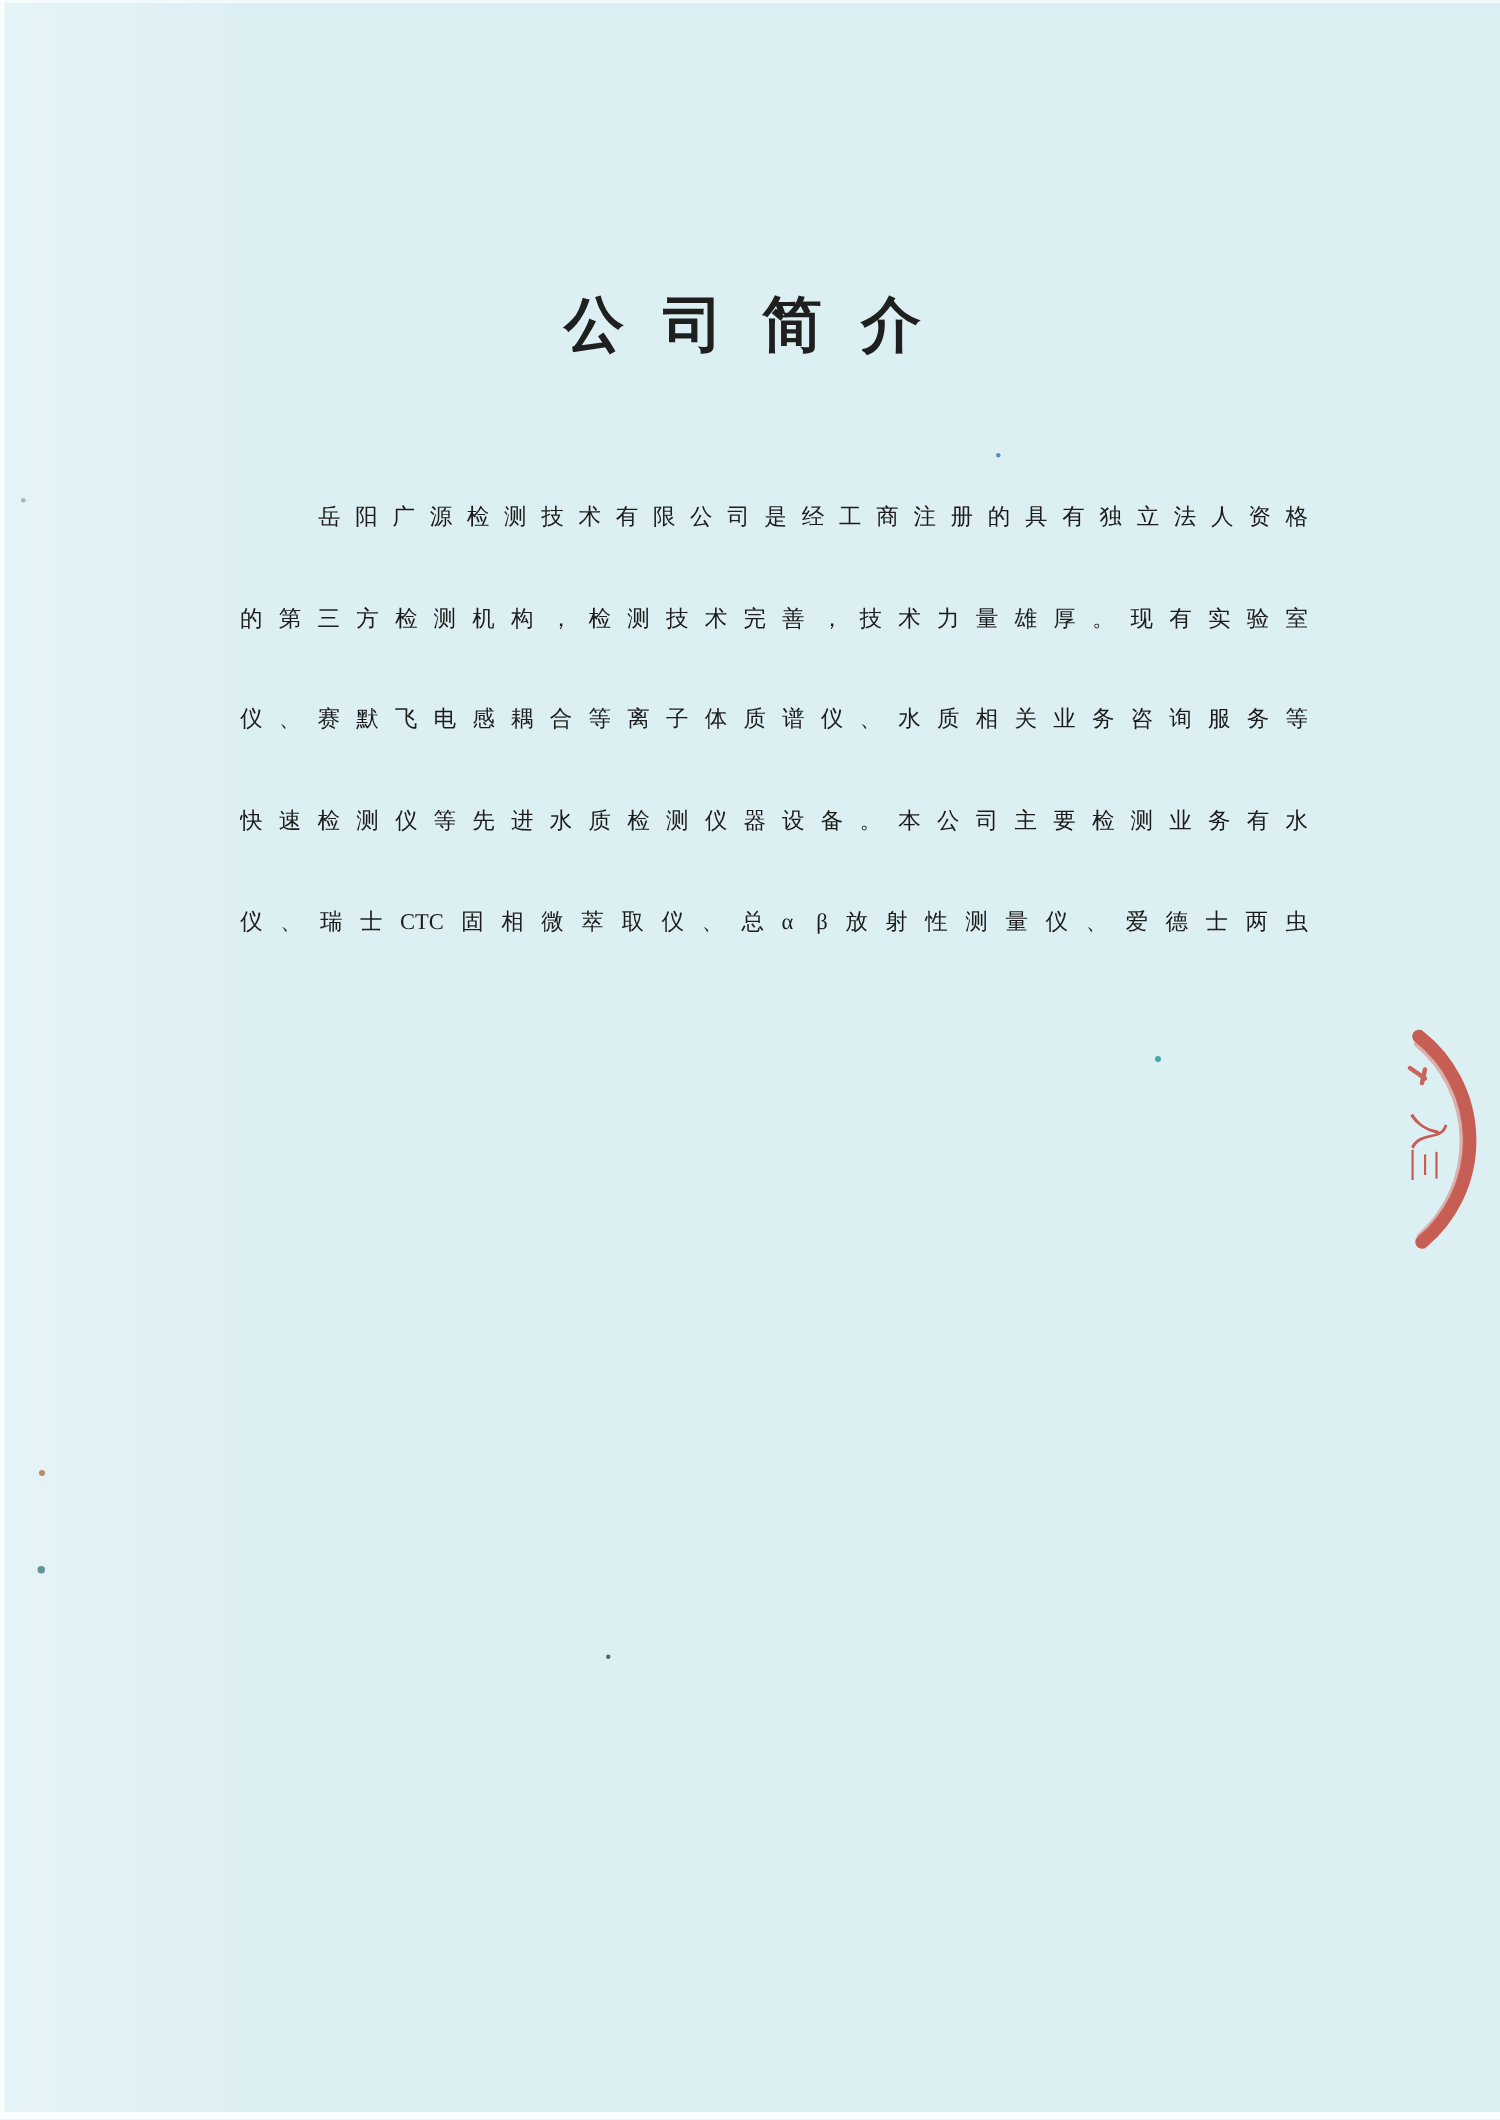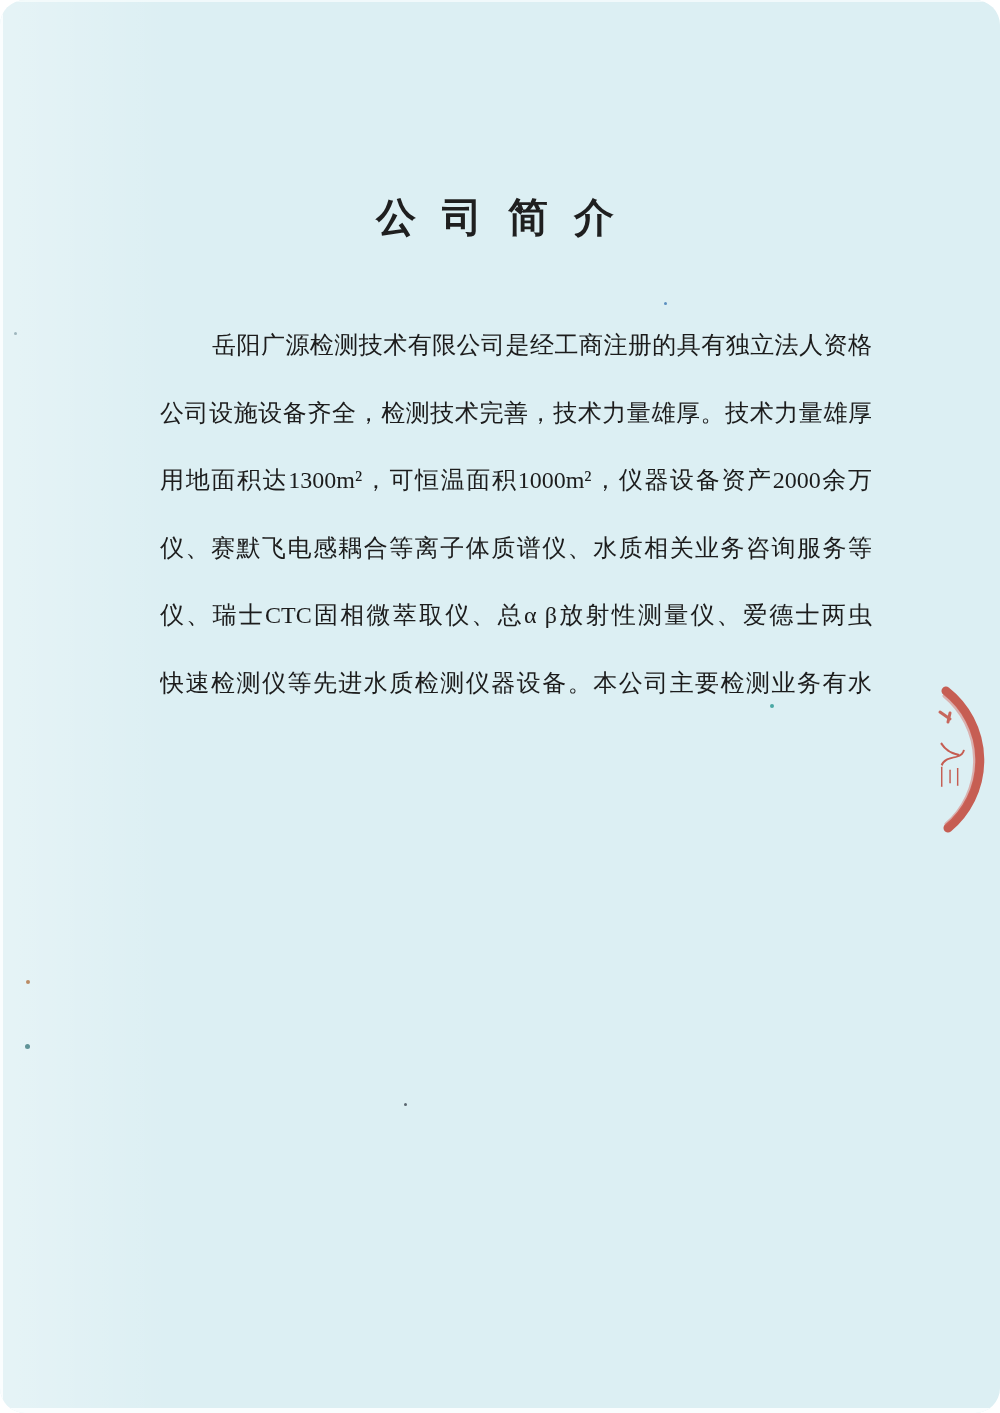--- a/index.html
+++ b/index.html
@@ -12,21 +12,20 @@
     background: #ffffff;
     font-family: "Liberation Serif", "DejaVu Serif", serif;
     overflow: hidden;
   }
   .page {
     position: relative;
     width: 1000px;
     height: 1413px;
     background: #dceff3;
     overflow: hidden;
-    border-radius: 25px;
   }
   
   .edge {
     position: absolute;
     background: #fafdfe;
     pointer-events: none;
   }
   .edge-left   { left: 0; top: 0; width: 3px;  height: 1413px; }
   .edge-bottom { left: 0; bottom: 0; width: 1000px; height: 5px; }
   .edge-top    { left: 0; top: 0; width: 1000px; height: 2px; opacity: .7; }
@@ -56,21 +55,21 @@
   .text-block {
     position: absolute;
     left: 160px;
     top: 312px;
     width: 712px;
     color: #1c1c1c;
   }
   .line {
     height: 67.5px;
     line-height: 67.5px;
-    font-size: 24px;
+    font-size: 15px;
     text-align: justify;
     text-align-last: justify;
     text-justify: inter-character;
     overflow: hidden;
     white-space: normal;
   }
   .line.indent-first {
     text-indent: 52px;
   }
 
@@ -102,25 +101,24 @@
 
   <div class="left-wash"></div>
   <div class="edge edge-left"></div>
   <div class="edge edge-bottom"></div>
   <div class="edge edge-top"></div>
 
   <h1 class="doc-title">公司简介</h1>
 
   <div class="text-block">
     <div class="line indent-first">岳阳广源检测技术有限公司是经工商注册的具有独立法人资格</div>
-    <div class="line">公司设施设备齐全，检测技术完善，技术力量雄厚。技术力量雄厚</div>
-    <div class="line">用地面积达1300m²，可恒温面积1000m²，仪器设备资产2000余万</div>
+    <div class="line">的第三方检测机构，检测技术完善，技术力量雄厚。现有实验室</div>
     <div class="line">仪、赛默飞电感耦合等离子体质谱仪、水质相关业务咨询服务等</div>
+    <div class="line">快速检测仪等先进水质检测仪器设备。本公司主要检测业务有水</div>
     <div class="line">仪、瑞士CTC固相微萃取仪、总α β放射性测量仪、爱德士两虫</div>
-    <div class="line">快速检测仪等先进水质检测仪器设备。本公司主要检测业务有水</div>
   </div>
 
   <svg class="stamp" viewBox="900 655 100 210">
 
     <path d="M 946 691 A 88 88 0 0 1 948 828" fill="none" stroke="#c0392b" stroke-width="9" stroke-linecap="round" opacity="0.8"></path>
     <path d="M 944 696 A 84 84 0 0 1 946 824" fill="none" stroke="#d4675d" stroke-width="3" stroke-linecap="round" opacity="0.45"></path>
 
     <path d="M 940 712 L 950 719 M 950 713 l -2 9" fill="none" stroke="#c0392b" stroke-width="3" stroke-linecap="round" opacity="0.75"></path>
     <text x="950" y="752" font-size="25" fill="#c0392b" opacity="0.8" transform="rotate(90 952 744)">入</text>
     <text x="944" y="780" font-size="22" fill="#c0392b" opacity="0.8" transform="rotate(90 950 772)">三</text>

